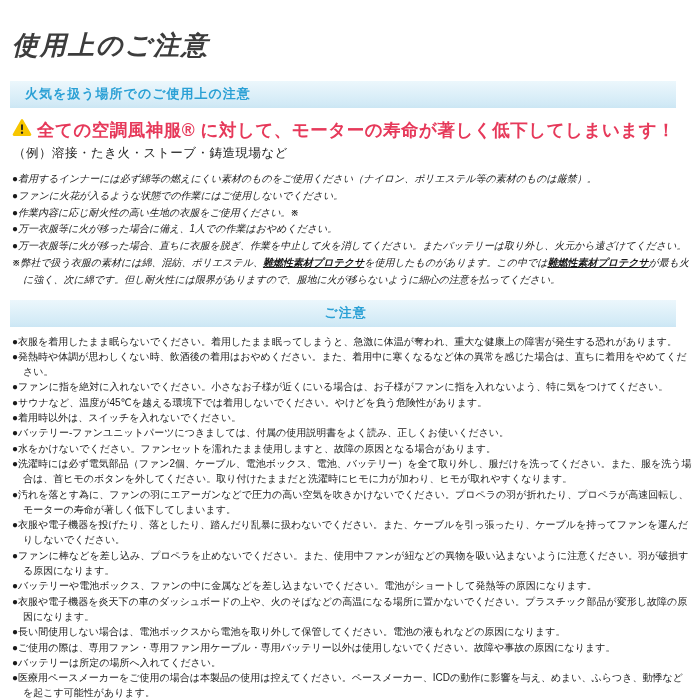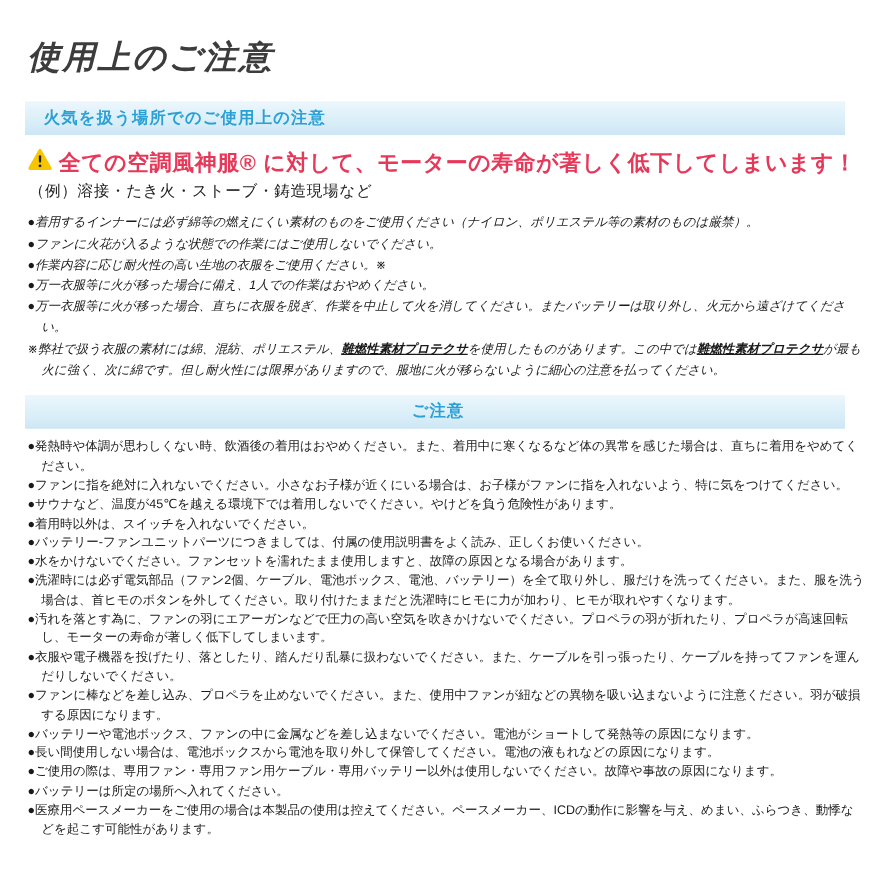--- a/index.html
+++ b/index.html
@@ -3,21 +3,21 @@
 <meta charset="utf-8">
 <style>
   * { box-sizing: border-box; margin: 0; padding: 0; }
   html,body { width:700px; height:700px; }
   body {
     background:#ffffff;
     font-family:"Liberation Sans","DejaVu Sans",sans-serif;
     color:#1f1f1f;
     overflow:hidden;
   }
-  .page { width:700px; height:628px; padding-top:28px;padding-left:10px; }
+  .page { width:700px; height:628px; padding-top:28px; }
 
   .page-title {
     font-style:italic;
     font-weight:700;
     font-size:26px;
     color:#3c3c3c;
     letter-spacing:2px;
     margin:0 0 18px 12px;
   }
 
@@ -100,31 +100,33 @@
     <li>●万一衣服等に火が移った場合に備え、1人での作業はおやめください。</li>
     <li>●万一衣服等に火が移った場合、直ちに衣服を脱ぎ、作業を中止して火を消してください。またバッテリーは取り外し、火元から遠ざけてください。</li>
     <li><span>※弊社で扱う衣服の素材には綿、混紡、ポリエステル、</span><span class="u">難燃性素材プロテクサ</span><span>を使用したものがあります。この中では</span><span class="u">難燃性素材プロテクサ</span><span>が最も火に強く、次に綿です。但し耐火性には限界がありますので、服地に火が移らないように細心の注意を払ってください。</span></li>
   </ul>
 
   <div class="section-bar gap-before-bar">
     <span>ご注意</span>
   </div>
 
   <ul class="note-list caution-list">
+    <li>●衣服を着用したまま眠らないでください。着用したまま眠ってしまうと、急激に体温が奪われ、重大な健康上の障害が発生する恐れがあります。</li>
     <li>●発熱時や体調が思わしくない時、飲酒後の着用はおやめください。また、着用中に寒くなるなど体の異常を感じた場合は、直ちに着用をやめてください。</li>
     <li>●ファンに指を絶対に入れないでください。小さなお子様が近くにいる場合は、お子様がファンに指を入れないよう、特に気をつけてください。</li>
     <li>●サウナなど、温度が45℃を越える環境下では着用しないでください。やけどを負う危険性があります。</li>
     <li>●着用時以外は、スイッチを入れないでください。</li>
     <li>●バッテリー-ファンユニットパーツにつきましては、付属の使用説明書をよく読み、正しくお使いください。</li>
     <li>●水をかけないでください。ファンセットを濡れたまま使用しますと、故障の原因となる場合があります。</li>
     <li>●洗濯時には必ず電気部品（ファン2個、ケーブル、電池ボックス、電池、バッテリー）を全て取り外し、服だけを洗ってください。また、服を洗う場合は、首ヒモのボタンを外してください。取り付けたままだと洗濯時にヒモに力が加わり、ヒモが取れやすくなります。</li>
     <li>●汚れを落とす為に、ファンの羽にエアーガンなどで圧力の高い空気を吹きかけないでください。プロペラの羽が折れたり、プロペラが高速回転し、モーターの寿命が著しく低下してしまいます。</li>
     <li>●衣服や電子機器を投げたり、落としたり、踏んだり乱暴に扱わないでください。また、ケーブルを引っ張ったり、ケーブルを持ってファンを運んだりしないでください。</li>
     <li>●ファンに棒などを差し込み、プロペラを止めないでください。また、使用中ファンが紐などの異物を吸い込まないように注意ください。羽が破損する原因になります。</li>
     <li>●バッテリーや電池ボックス、ファンの中に金属などを差し込まないでください。電池がショートして発熱等の原因になります。</li>
+    <li>●衣服や電子機器を炎天下の車のダッシュボードの上や、火のそばなどの高温になる場所に置かないでください。プラスチック部品が変形し故障の原因になります。</li>
     <li>●長い間使用しない場合は、電池ボックスから電池を取り外して保管してください。電池の液もれなどの原因になります。</li>
     <li>●ご使用の際は、専用ファン・専用ファン用ケーブル・専用バッテリー以外は使用しないでください。故障や事故の原因になります。</li>
     <li>●バッテリーは所定の場所へ入れてください。</li>
     <li>●医療用ペースメーカーをご使用の場合は本製品の使用は控えてください。ペースメーカー、ICDの動作に影響を与え、めまい、ふらつき、動悸などを起こす可能性があります。</li>
 
   </ul>
 
 </div>
 
 </body></html>

